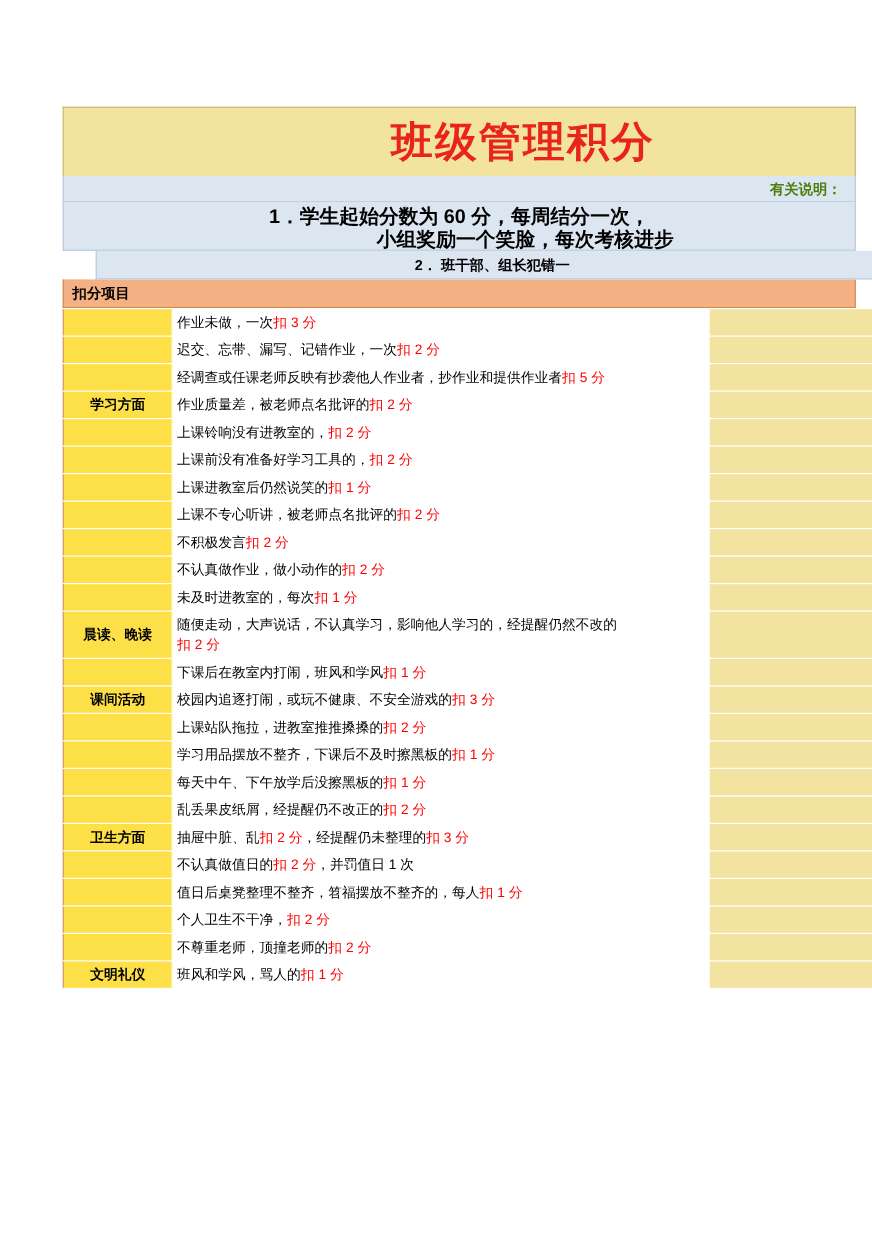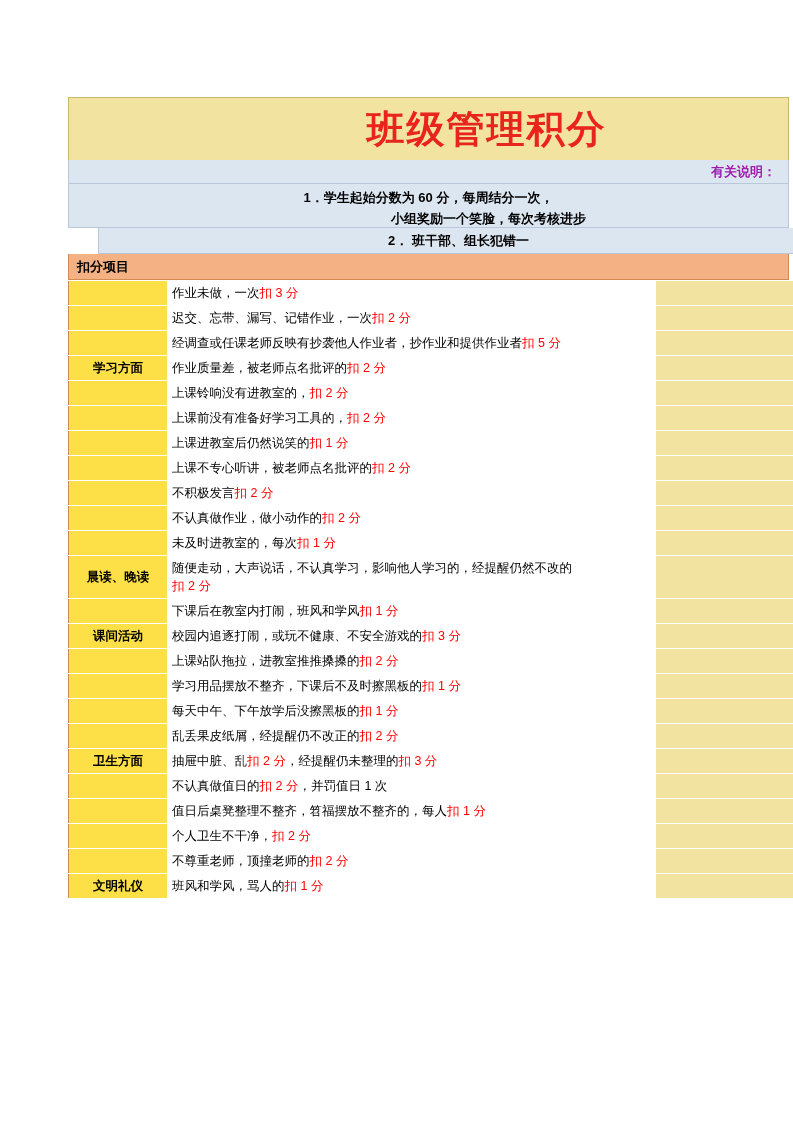--- a/index.html
+++ b/index.html
@@ -9,21 +9,21 @@
   }
   body {
     width: 793px;
     height: 1122px;
     font-family: "Liberation Sans", "DejaVu Sans", sans-serif;
     position: relative;
     overflow: hidden;
   }
   .sheet {
     position: absolute;
-    left: 68px;
+    left: 57px;
     top: 97px;
     width: 721px;
   }
   
   .title-band {
     background: #f2e3a0;
     border: 1px solid #c8b86a;
     border-bottom: none;
     height: 62px;
     display: flex;
@@ -68,27 +68,27 @@
     overflow: hidden;
     white-space: nowrap;
   }
   .note-head {
     height: 24px;
     line-height: 24px;
     text-align: right;
     padding-right: 12px;
     font-size: 13px;
     font-weight: bold;
-    color: #a21caf;
+    color: #4d7c0f;
   }
   .note-1 {
     height: 44px;
     padding: 3px 10px 0 10px;
     text-align: center;
-    font-size: 13px;
+    font-size: 18px;
     font-weight: bold;
     line-height: 21px;
   }
   .note-1 .l2 { transform: translateX(60px); }
   .note-2 {
     height: 26px;
     line-height: 26px;
     text-align: center;
     font-size: 13px;
     font-weight: bold;

